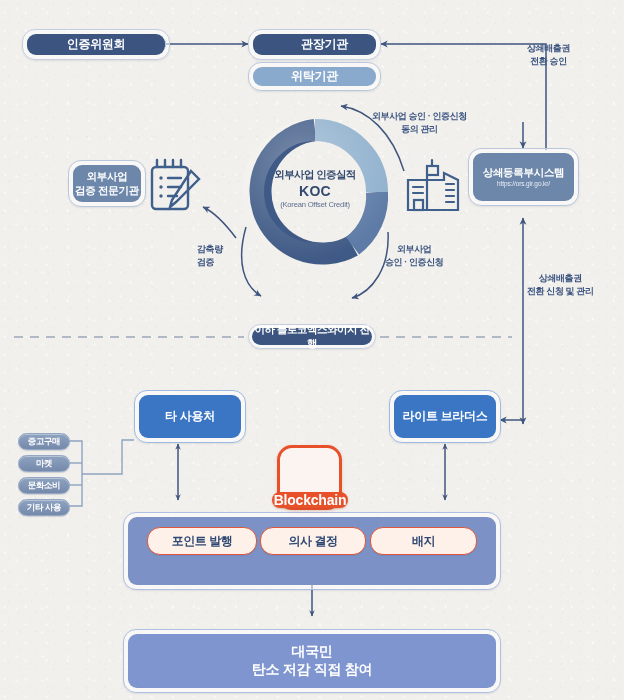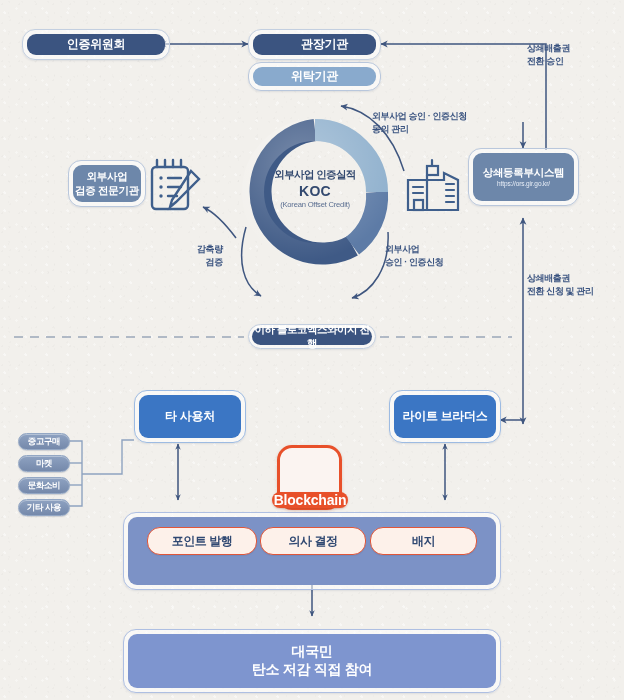--- a/index.html
+++ b/index.html
@@ -62,20 +62,21 @@
     display:flex;align-items:center;justify-content:center;
     letter-spacing:-.4px;
     box-shadow:0 1px 1px rgba(40,60,95,.18), inset 0 1px 0 rgba(255,255,255,.35);
   }
 
   
   .flabel{
     position:absolute;color:#3a5party;color:#3b5480;
     font-size:9px;font-weight:bold;line-height:1.45;letter-spacing:-.4px;
     white-space:pre-line;
+    text-align:center;
   }
 
   
   .donut-center{
     position:absolute;text-align:center;color:#33496f;
     left:258px;top:168px;width:114px;
   }
   .dc1{font-size:10.5px;font-weight:bold;letter-spacing:-.6px;}
   .dc2{font-size:14px;font-weight:bold;letter-spacing:.3px;margin-top:1px;}
   .dc3{font-size:7.6px;margin-top:1px;color:#5a6e90;letter-spacing:-.2px;}
@@ -283,21 +284,21 @@
 </div>
 
 <div class="donut-center">
   <div class="dc1">외부사업 인증실적</div>
   <div class="dc2">KOC</div>
   <div class="dc3">(Korean Offset Credit)</div>
 </div>
 
 <div class="flabel" style="left:372px;top:110px;">외부사업 승인 · 인증신청
 동의 관리</div>
-<div class="flabel" style="left:197px;top:243px;text-align:right;">감축량
+<div class="flabel" style="left:197px;top:243px;text-align:left;">감축량
 검증</div>
 <div class="flabel" style="left:385px;top:243px;">외부사업
 승인 · 인증신청</div>
 <div class="flabel" style="left:527px;top:42px;">상쇄배출권
 전환 승인</div>
 <div class="flabel" style="left:527px;top:272px;">상쇄배출권
 전환 신청 및 관리</div>
 
 <div id="divider-pill">
   <div class="ring navy" style="border-color:#c3cfe0;">

